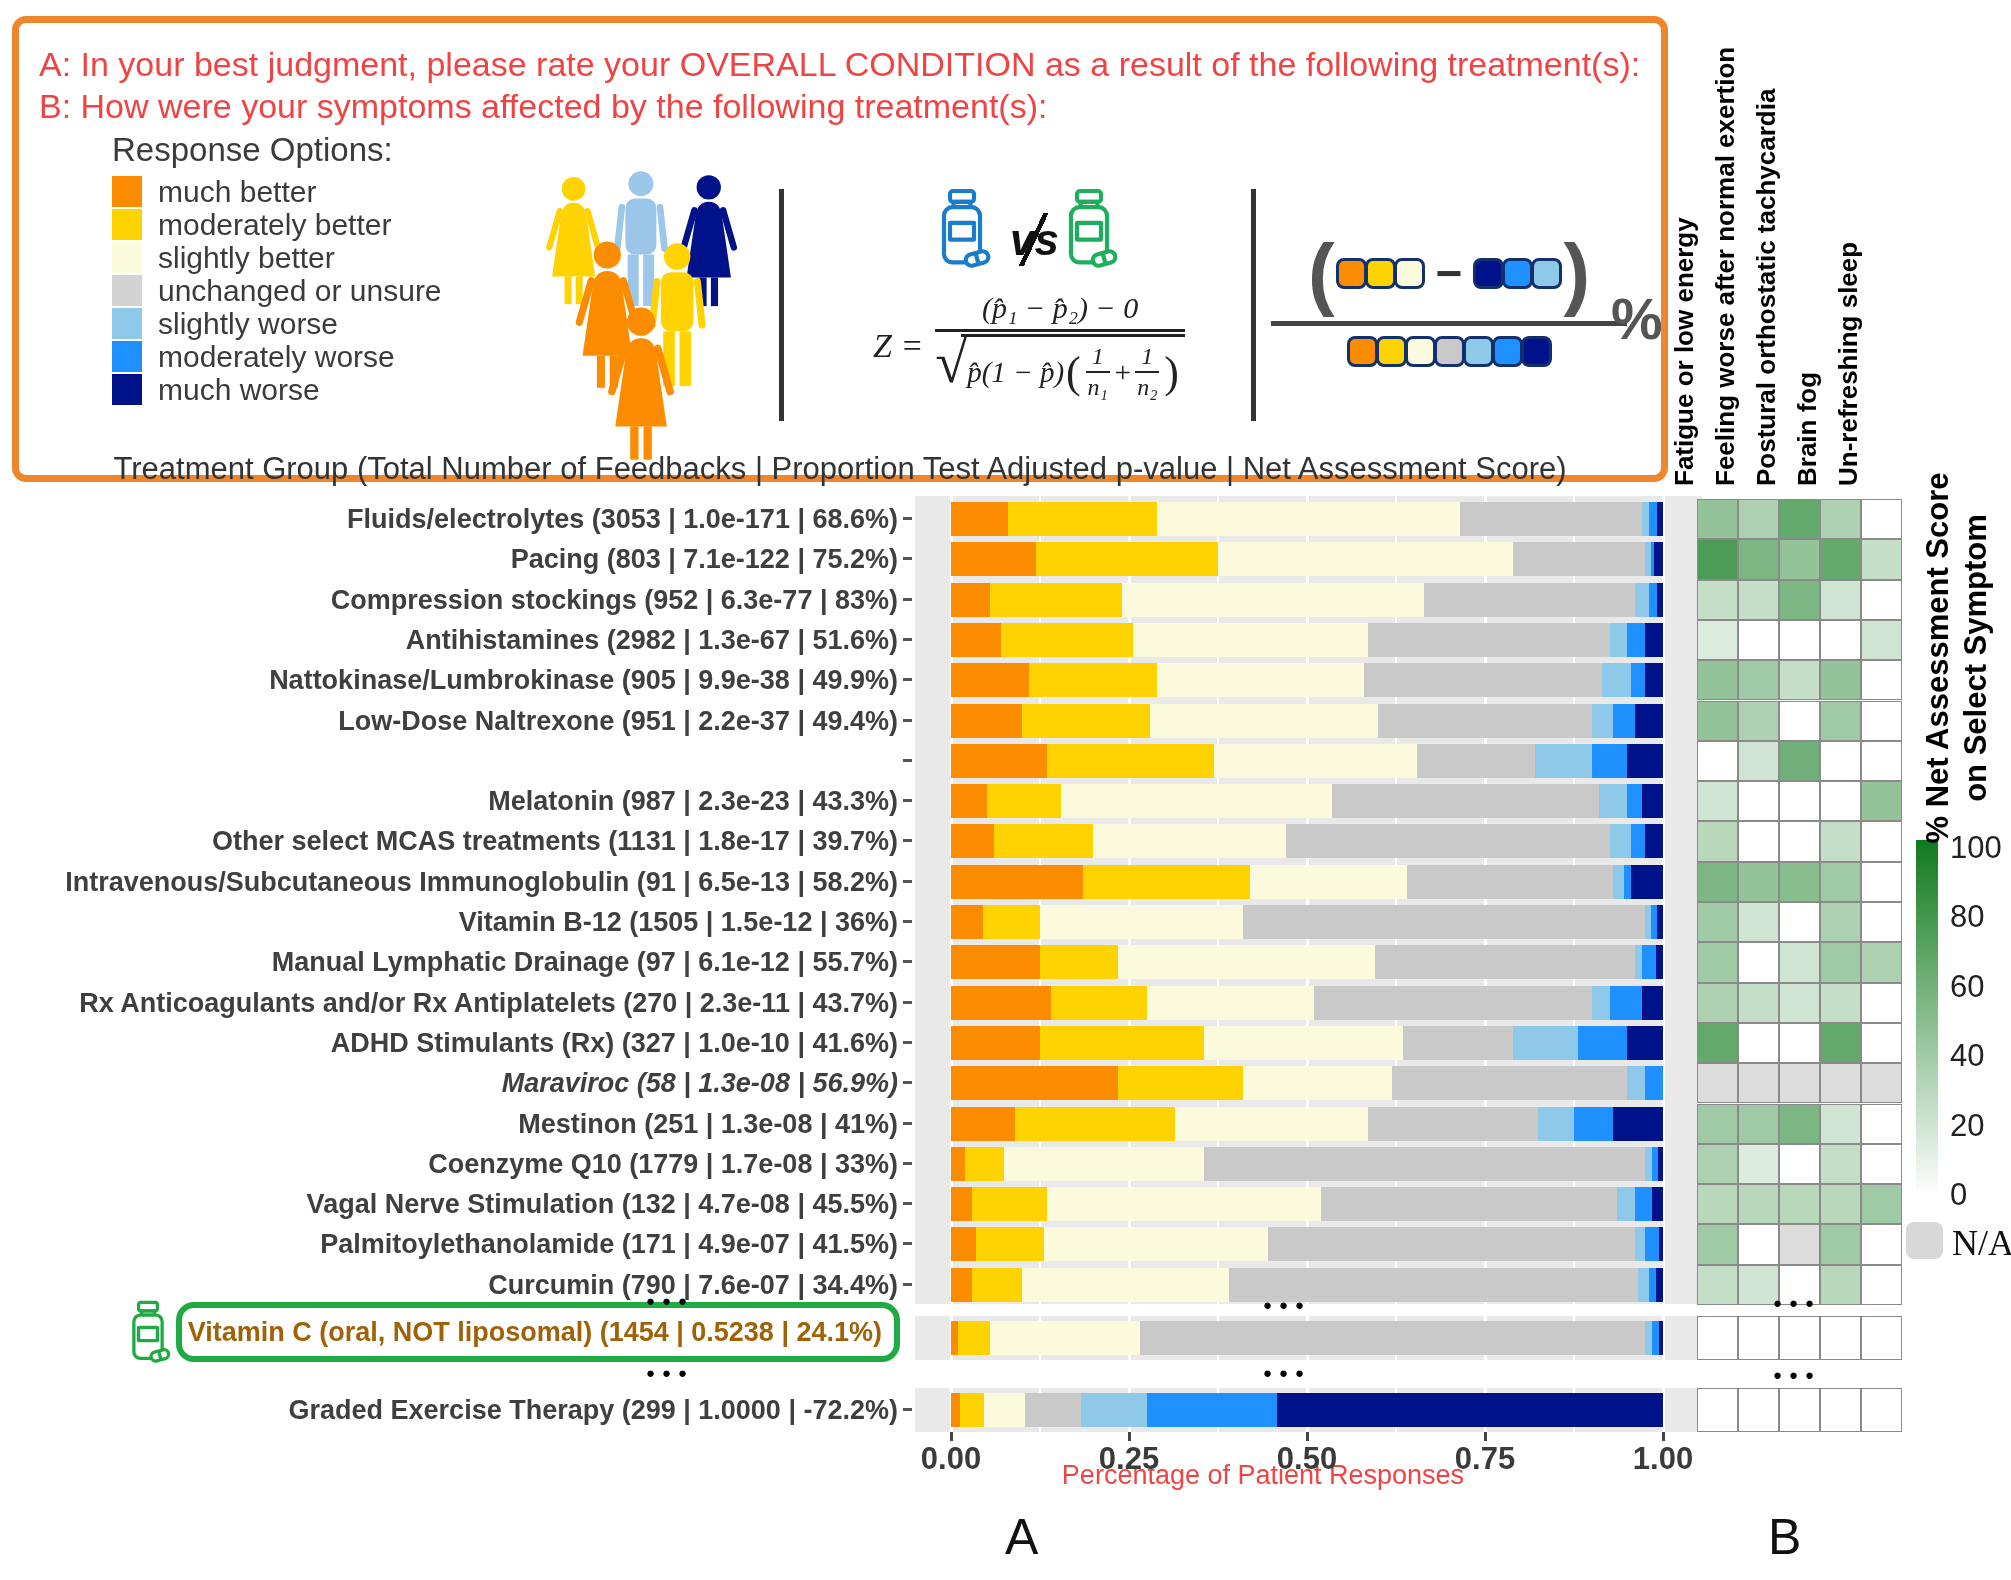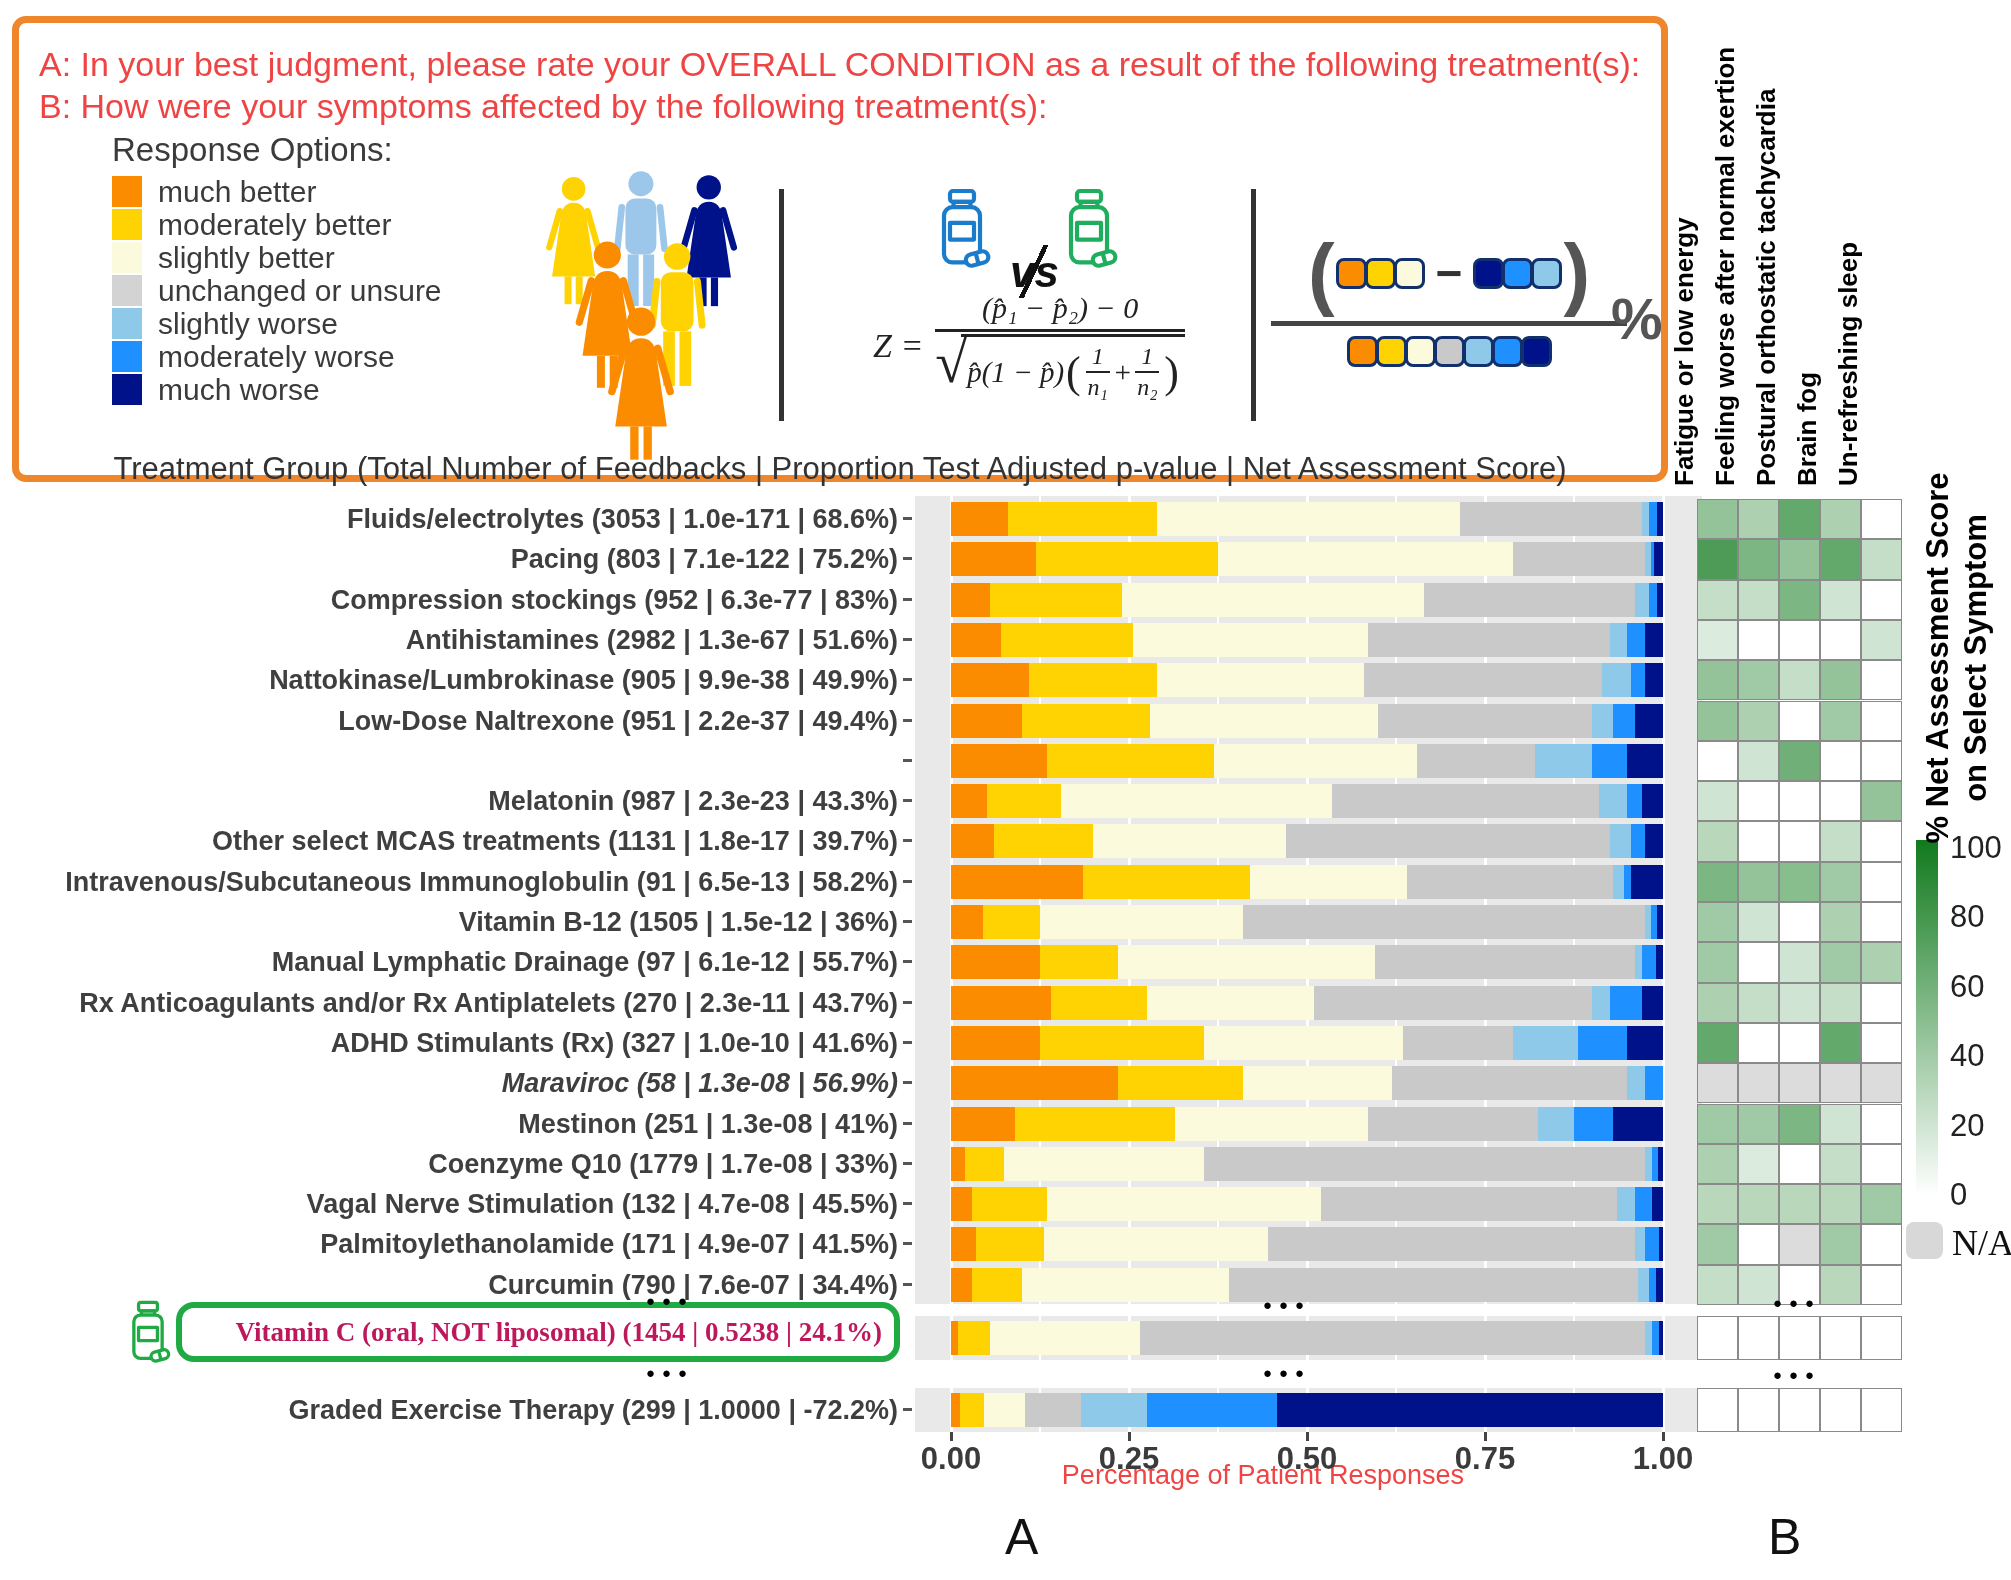--- a/index.html
+++ b/index.html
@@ -49,21 +49,21 @@
   .colhead{position:absolute;font-size:26px;font-weight:bold;color:#000;white-space:nowrap;
            transform:rotate(-90deg);transform-origin:0 100%;text-align:left;height:34px;line-height:34px;}
   .heatcell{box-sizing:border-box;border:1px solid #8a8a8a;}
   .dots{position:absolute;font-size:15px;font-weight:bold;letter-spacing:7px;color:#000;text-align:center;width:90px;}
   .xtick-label{position:absolute;width:120px;text-align:center;font-size:31px;font-weight:bold;color:#3b3b3b;}
   .axis-title{position:absolute;left:907px;top:1460px;width:712px;text-align:center;font-size:27px;color:#ef4444;}
   .panel-letter{position:absolute;font-size:50px;color:#111;}
   .vitc-box{position:absolute;left:176px;top:1302px;width:724px;height:60px;border:6px solid #1FAA44;
             border-radius:18px;box-sizing:border-box;display:flex;align-items:center;justify-content:flex-end;
             padding-right:12px;background:#fff;}
-  .vitc-box span{font-size:27px;font-weight:bold;color:#be185d;white-space:nowrap;font-family:Liberation Serif, serif;}
+  .vitc-box span{font-size:27px;font-weight:bold;color:#a16207;white-space:nowrap;}
   .cbar{position:absolute;left:1916px;top:840px;width:22px;height:356px;
         background:linear-gradient(to bottom,#117A1D,#ffffff);}
   .cbar-tick{position:absolute;left:1950px;width:70px;font-size:31px;color:#222;text-align:left;}
   .cbar-na-swatch{position:absolute;left:1906px;top:1222px;width:37px;height:37px;background:#D8D8D8;border-radius:8px;}
   .cbar-na-label{position:absolute;left:1952px;top:1222px;font-size:36px;color:#111;
                  font-family:"Liberation Serif",serif;}
   .cbar-title{position:absolute;width:600px;height:34px;line-height:34px;text-align:center;
               font-size:31px;font-weight:bold;color:#000;transform:rotate(-90deg);white-space:nowrap;}
 </style>
 </head>
@@ -166,21 +166,21 @@
             <rect x="36" y="23" width="28" height="9"></rect>
             <rect x="20" y="32" width="60" height="92" rx="14" fill="#fff"></rect>
             <rect x="30" y="58" width="40" height="28"></rect>
             <g transform="rotate(-15 75 117)">
               <rect x="56" y="108" width="38" height="19" rx="9.5" fill="#fff"></rect>
               <line x1="75" y1="108" x2="75" y2="127"></line>
             </g>
           </g>
         </svg>
     </div>
-    <div class="abs" style="left:985px;top:192px;margin-top:32px;">
+    <div class="abs" style="left:985px;top:192px;">
       <span class="vs">vs</span>
     </div>
     <div class="bottles" style="left:1040px;top:165px;">
       <svg id="bottle-green" width="60" height="84" viewBox="0 0 100 140">
           <g fill="none" stroke="#1FAD5E" stroke-width="7" stroke-linejoin="round">
             <rect x="30" y="5" width="40" height="18" rx="5"></rect>
             <rect x="36" y="23" width="28" height="9"></rect>
             <rect x="20" y="32" width="60" height="92" rx="14" fill="#fff"></rect>
             <rect x="30" y="58" width="40" height="28"></rect>
             <g transform="rotate(-15 75 117)">

